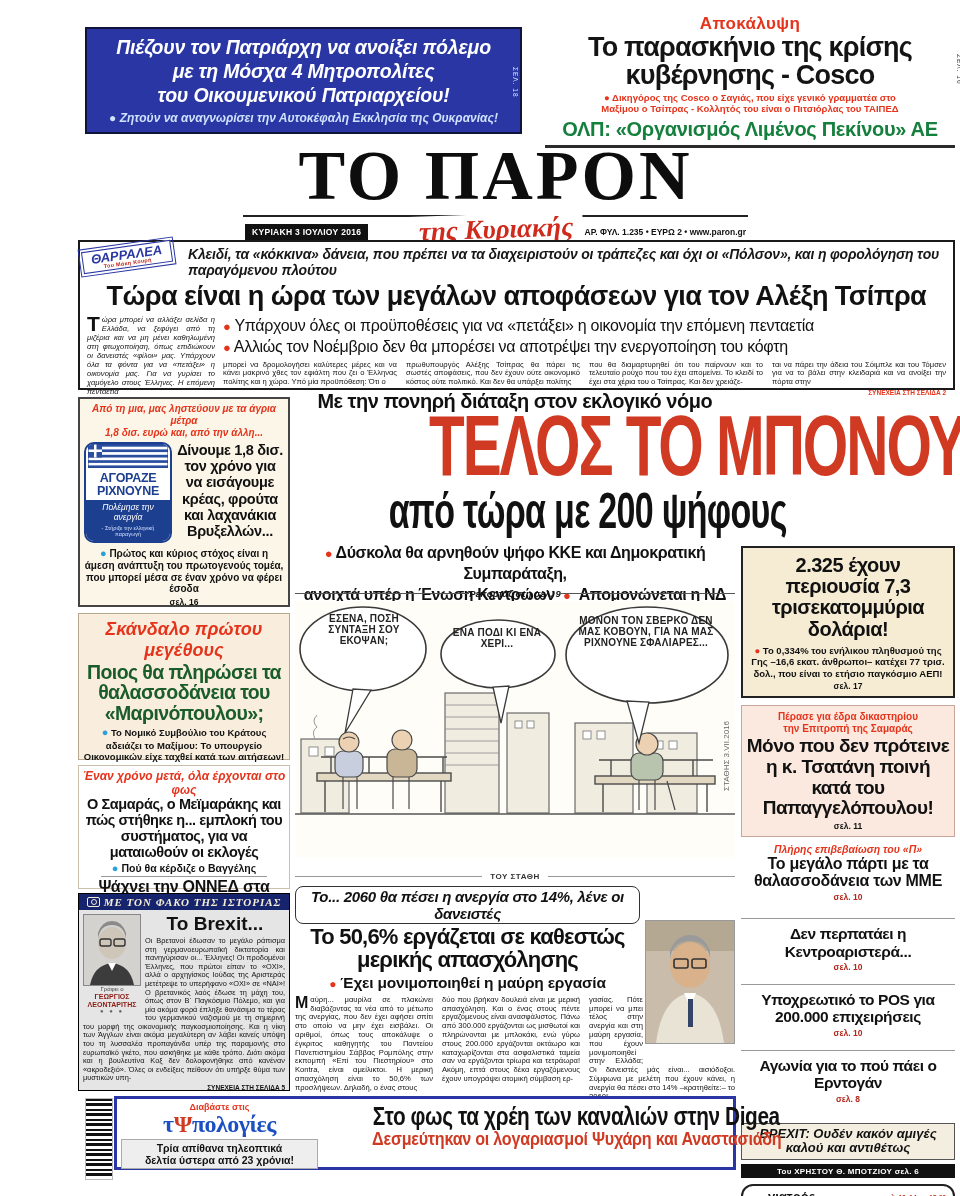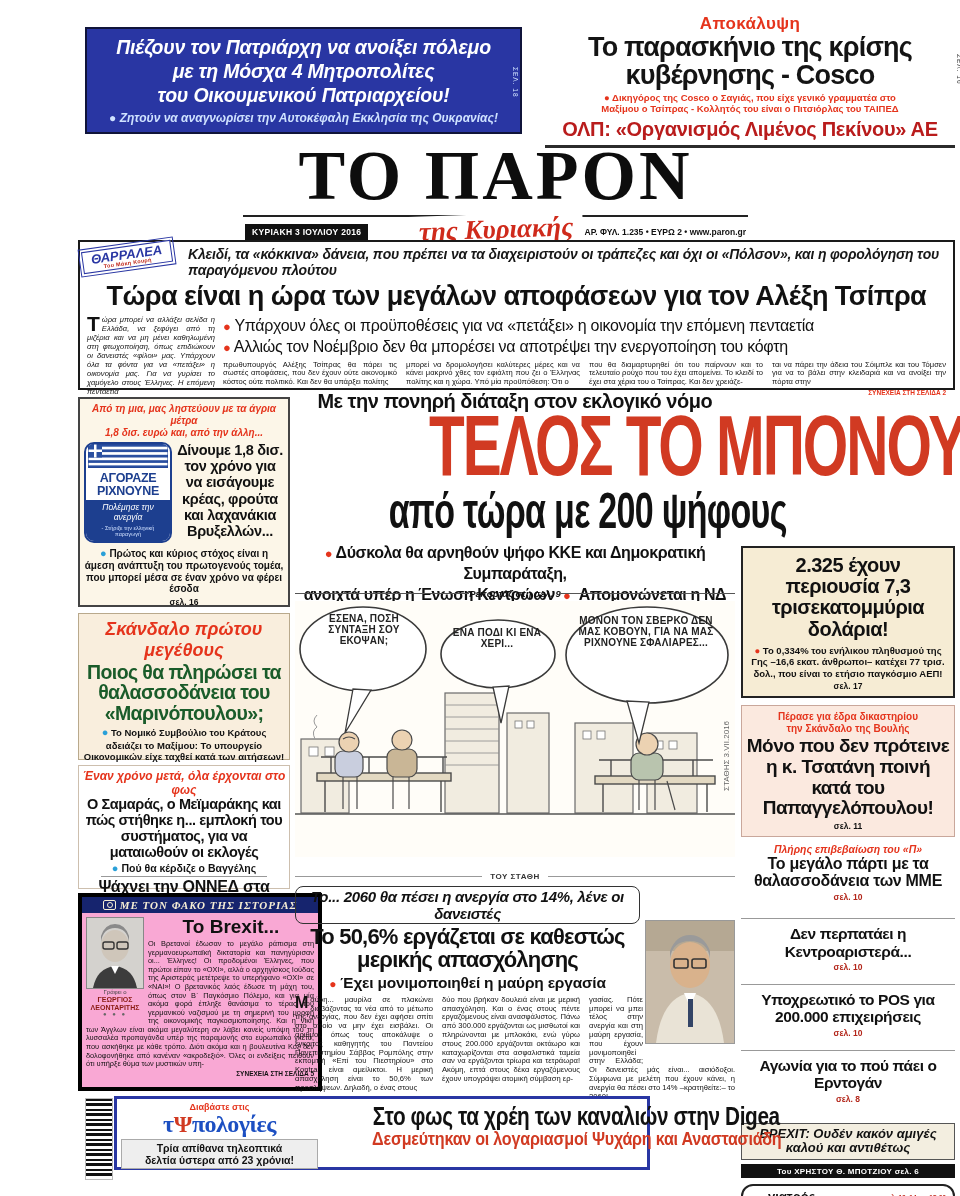--- a/index.html
+++ b/index.html
@@ -14,21 +14,21 @@
          color:#fff;text-align:center;padding-top:7px;box-sizing:border-box;}
   .tlbox .hl{font-size:19.5px;font-weight:bold;font-style:italic;line-height:1.22;letter-spacing:-0.2px;}
   .tlbox .bl{font-size:12px;font-weight:bold;font-style:italic;color:#cfe2ff;margin-top:4px;}
   .tlbox .sel{position:absolute;right:1px;top:38px;color:#cfe2ff;}
 
   
   .tr{left:545px;top:14px;width:410px;text-align:center;border-bottom:3px solid #2b2b2b;padding-bottom:4px;}
   .tr .kick{color:#e5341c;font-weight:bold;font-size:17px;letter-spacing:.4px;}
   .tr .hl{font-size:27px;font-weight:bold;line-height:1.02;letter-spacing:-0.8px;color:#141414;}
   .tr .sub{color:#e5341c;font-size:9.5px;font-weight:bold;line-height:1.2;margin-top:3px;}
-  .tr .oln{color:#b91c1c;font-weight:bold;font-size:20px;margin-top:3px;letter-spacing:-0.3px;}
+  .tr .oln{color:#15803d;font-weight:bold;font-size:20px;margin-top:3px;letter-spacing:-0.3px;}
   .tr .sel{position:absolute;right:-8px;top:40px;color:#444;}
 
   
   .mast{left:243px;top:141px;width:505px;text-align:center;}
   .mast .title{font-family:"Liberation Serif","DejaVu Serif",serif;font-weight:bold;font-size:70px;
                line-height:1;letter-spacing:3px;color:#0d0d0d;}
   .mast .row{margin-top:4px;border-top:2px solid #222;border-bottom:2px solid #222;height:30px;
              display:flex;align-items:center;justify-content:space-between;position:relative;padding:0 2px;}
   .mast .date{background:#111;color:#fff;font-size:8.5px;font-weight:bold;padding:3px 7px;letter-spacing:.3px;}
   .mast .ed{position:absolute;left:50%;top:50%;transform:translate(-50%,-58%) rotate(-2deg);
@@ -77,21 +77,21 @@
   .marin .bl{font-size:9.5px;font-weight:bold;line-height:1.2;margin-top:3px;}
 
   .samar{left:78px;top:765px;width:212px;height:124px;border:1px solid #cdbfae;background:#fff;
          box-sizing:border-box;text-align:center;padding:3px 2px;}
   .samar .kick{color:#e5341c;font-weight:bold;font-style:italic;font-size:12px;}
   .samar .hl{font-weight:bold;font-size:14.5px;line-height:1.1;letter-spacing:-0.4px;}
   .samar .bl{font-size:10.5px;font-weight:bold;margin-top:1px;}
   .samar hr{border:none;border-top:1px solid #999;margin:2px 20px;}
   .samar .hl2{font-weight:bold;font-size:16px;line-height:1.05;letter-spacing:-0.3px;}
 
-  .brexit{left:78px;top:893px;width:244px;height:198px;border:4px solid #000000;box-sizing:border-box;background:#f9a8d4;}
+  .brexit{left:78px;top:893px;width:212px;height:198px;border:1px solid #000000;box-sizing:border-box;background:#e5e5e5;}
   .brexit .hdr{background:#16246e;color:#f5edd5;font-family:"Liberation Serif","DejaVu Serif",serif;
                font-style:italic;font-weight:bold;font-size:11px;text-align:center;padding:2px 0;letter-spacing:1px;}
   .brexit .cam{display:inline-block;width:11px;height:8px;border:1px solid #f5edd5;border-radius:2px;
                position:relative;vertical-align:-1px;margin-right:4px;}
   .brexit .cam::after{content:"";position:absolute;left:3px;top:1px;width:4px;height:4px;border:1px solid #f5edd5;border-radius:50%;}
   .brexit .body{padding:3px 4px;font-size:7.4px;line-height:1.16;text-align:justify;}
   .brexit .pwrap{float:left;width:58px;margin:1px 4px 1px 0;text-align:center;}
   .brexit .pre{font-size:6px;color:#444;}
   .brexit .name{font-size:7px;font-weight:bold;color:#8a1a12;line-height:1.1;}
   .brexit .dots{font-size:6px;color:#666;letter-spacing:2px;}
@@ -163,21 +163,21 @@
   .doctor .plus::before{content:"";position:absolute;left:6px;top:3px;width:2px;height:8px;background:#fff;}
   .doctor .plus::after{content:"";position:absolute;left:3px;top:6px;width:8px;height:2px;background:#fff;}
   .doctor .t1{font-weight:bold;font-size:13px;line-height:1;}
   .doctor .t2{font-weight:bold;font-size:13px;line-height:1;color:#2f8f46;}
   .doctor .dref{color:#c0291b;font-size:6.5px;font-weight:bold;margin-top:4px;}
   .doctor .hl{font-weight:bold;font-size:13px;line-height:1.2;margin-top:3px;text-align:center;letter-spacing:-0.2px;}
 
   
   .barcode{left:85px;top:1098px;width:26px;height:80px;border:1px solid #bbb;
            background:repeating-linear-gradient(to bottom,#111 0 2px,#fff 2px 4px,#111 4px 7px,#fff 7px 10px);}
-  .bstrip{left:114px;top:1096px;width:536px;height:74px;border:3px solid #2936a3;box-sizing:border-box;
+  .bstrip{left:114px;top:1096px;width:622px;height:74px;border:3px solid #2936a3;box-sizing:border-box;
           background:#fff;display:flex;}
   .bstrip .lpart{width:205px;flex:none;padding:3px 4px;text-align:center;box-sizing:border-box;}
   .bstrip .pre{color:#e5341c;font-weight:bold;font-size:9px;}
   .bstrip .brand{font-family:"Liberation Serif","DejaVu Serif",serif;font-weight:bold;font-size:24px;
                  color:#1c4fc2;line-height:1;letter-spacing:-0.5px;}
   .bstrip .brand .psi{color:#d13a22;}
   .bstrip .subbox{border:1px solid #aaa;background:#eee;font-weight:bold;font-size:10.5px;line-height:1.15;
                   margin-top:3px;padding:2px 1px;}
   .bstrip .rpart{flex:1;text-align:center;padding-top:4px;}
   .bstrip .hl span{font-size:26px;font-weight:bold;letter-spacing:-0.5px;transform:scaleX(.8);line-height:1;}
@@ -223,22 +223,22 @@
     <div class="kick">Κλειδί, τα «κόκκινα» δάνεια, που πρέπει να τα διαχειριστούν οι τράπεζες και όχι οι «Πόλσον», και η φορολόγηση του παραγόμενου πλούτου</div>
     <div class="hl"><span class="nowrap">Τώρα είναι η ώρα των μεγάλων αποφάσεων για τον Αλέξη Τσίπρα</span></div>
     <div class="bodyrow">
       <div class="intro">
         <span class="dcap">Τ</span><span>ώρα μπορεί να αλλάξει σελίδα η Ελλάδα, να ξεφύγει από τη μιζέρια και να μη μένει καθηλωμένη στη φτωχοποίηση, όπως επιδιώκουν οι δανειστές «φίλοι» μας. Υπάρχουν όλα τα φόντα για να «πετάξει» η οικονομία μας. Για να γυρίσει το χαμόγελο στους Έλληνες. Η επόμενη πενταετία</span>
       </div>
       <div style="flex:1">
         <div class="bl"><span class="dot">●</span> <span>Υπάρχουν όλες οι προϋποθέσεις για να «πετάξει» η οικονομία την επόμενη πενταετία</span></div>
         <div class="bl"><span class="dot">●</span> <span>Αλλιώς τον Νοέμβριο δεν θα μπορέσει να αποτρέψει την ενεργοποίηση του κόφτη</span></div>
         <div class="cols">
+          <div class="col">μπορεί να δρομολογήσει καλύτερες μέρες και να κάνει μακρινό χθες τον εφιάλτη που ζει ο Έλληνας πολίτης και η χώρα. Υπό μία προϋπόθεση: Ότι ο</div>
           <div class="col">πρωθυπουργός Αλέξης Τσίπρας θα πάρει τις σωστές αποφάσεις, που δεν έχουν ούτε οικονομικό κόστος ούτε πολιτικό. Και δεν θα υπάρξει πολίτης</div>
-          <div class="col">μπορεί να δρομολογήσει καλύτερες μέρες και να κάνει μακρινό χθες τον εφιάλτη που ζει ο Έλληνας πολίτης και η χώρα. Υπό μία προϋπόθεση: Ότι ο</div>
           <div class="col">που θα διαμαρτυρηθεί ότι του παίρνουν και το τελευταίο ρούχο που του έχει απομείνει. Το κλειδί το έχει στα χέρια του ο Τσίπρας. Και δεν χρειάζε-</div>
           <div class="col">
             <span>ται να πάρει την άδεια του Σόιμπλε και του Τόμσεν για να το βάλει στην κλειδαριά και να ανοίξει την πόρτα στην</span>
             <div class="cont">ΣΥΝΕΧΕΙΑ ΣΤΗ ΣΕΛΙΔΑ 2</div>
           </div>
         </div>
       </div>
     </div>
   </div>
 
@@ -453,21 +453,21 @@
 
   <div class="abs rc">
     <div class="wealth">
       <div class="hl">2.325 έχουν περιουσία 7,3 τρισεκατομμύρια δολάρια!</div>
       <div class="bl"><span class="dot">●</span> <span>Το 0,334% του ενήλικου πληθυσμού της Γης –16,6 εκατ. άνθρωποι– κατέχει 77 τρισ. δολ., που είναι το ετήσιο παγκόσμιο ΑΕΠ!</span></div>
       <div class="ref">σελ. 17</div>
     </div>
 
     <div class="tsat">
       <div class="kick">Πέρασε για έδρα δικαστηρίου</div>
-      <div class="kick">την Σκάνδαλο της Βουλής</div>
+      <div class="kick">την Επιτροπή της Σαμαράς</div>
       <div class="hl">Μόνο που δεν πρότεινε η κ. Τσατάνη ποινή κατά του Παπαγγελόπουλου!</div>
       <div class="ref">σελ. 11</div>
     </div>
 
     <div class="mme">
       <div class="kick">Πλήρης επιβεβαίωση του «Π»</div>
       <div class="hl">Το μεγάλο πάρτι με τα θαλασσοδάνεια των ΜΜΕ</div>
       <div class="ref">σελ. 10</div>
     </div>
 

